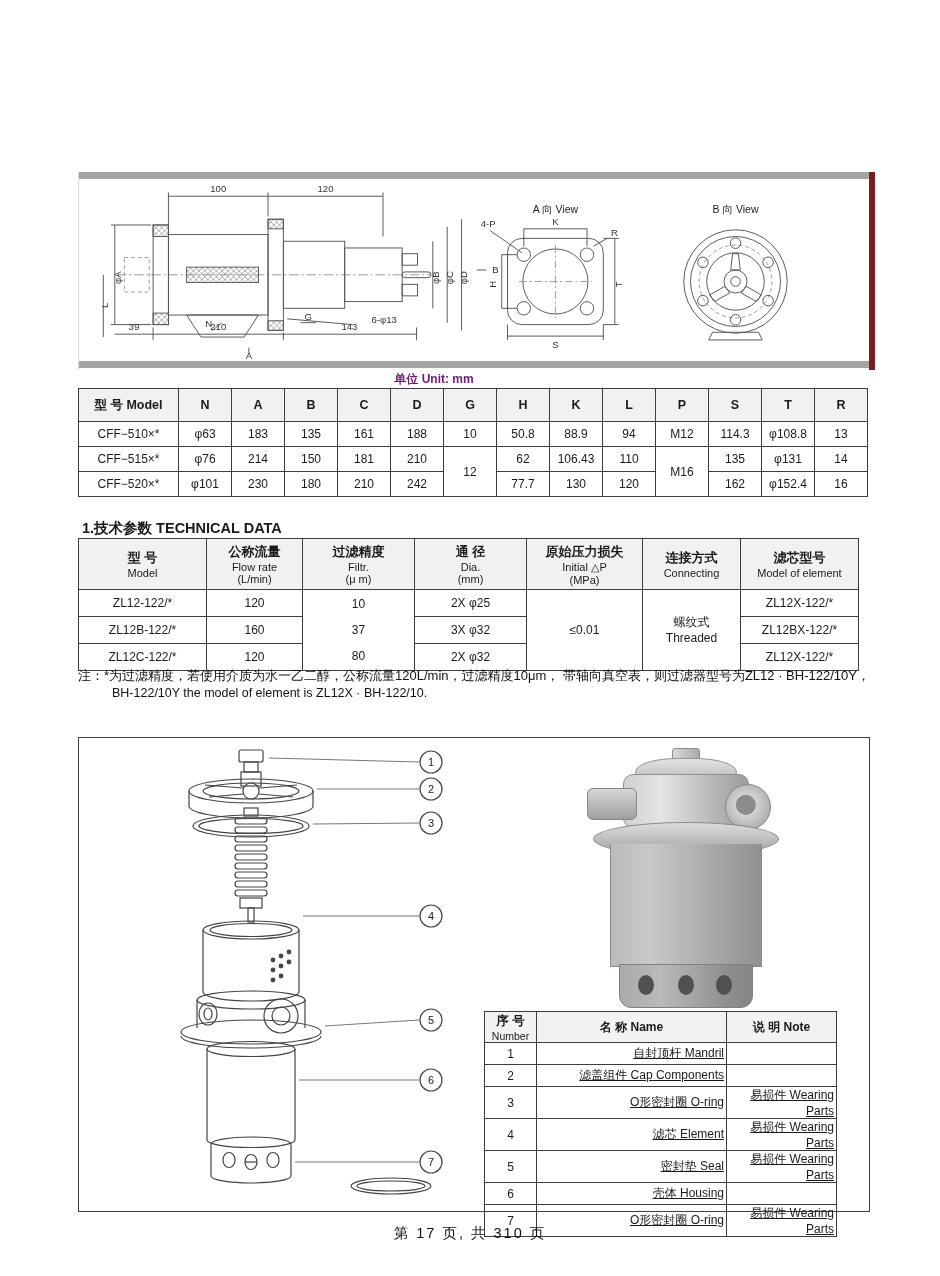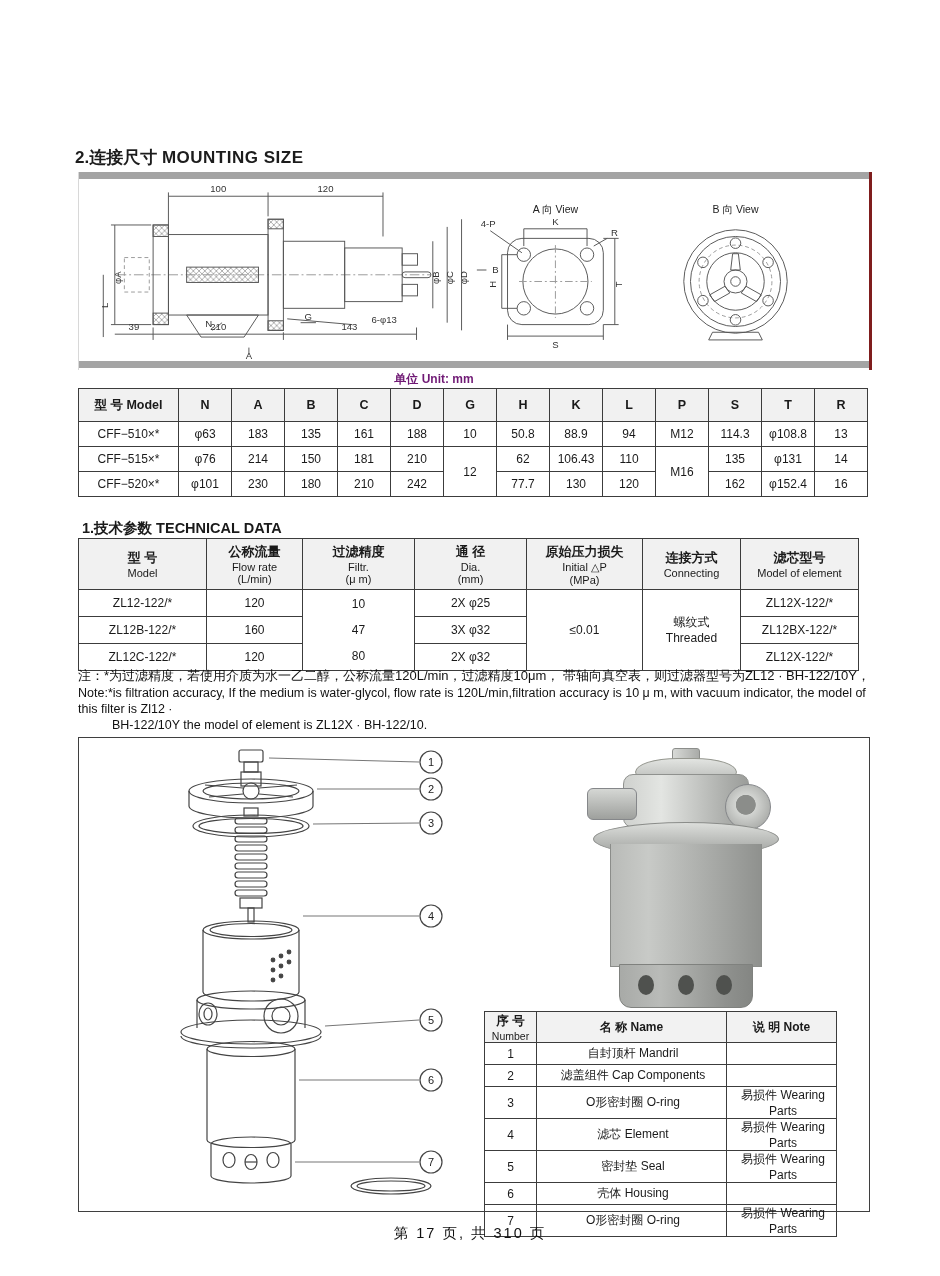--- a/index.html
+++ b/index.html
@@ -9,21 +9,21 @@
 
   
   .h-main{font-size:17px;font-weight:700;color:#1c1c1c;}
   .h-main .en{font-weight:700;letter-spacing:.5px;}
   .h-sec .zh{font-size:15px;font-weight:700;}
   .h-sec .en{font-size:11.5px;font-weight:700;letter-spacing:.2px;}
   .h-sub{font-size:14.5px;font-weight:700;}
 
   
   .panel1{left:78px;top:172px;width:790px;height:198px;background:#fff;
-          border-left:1px solid #d8d8d8;border-right:3px solid #7f1d1d;}
+          border-left:1px solid #d8d8d8;border-right:6px solid #7f1d1d;}
   .graybar{position:absolute;left:0;width:790px;height:7px;background:#a4a4a4;}
   .unit-note{left:0;top:371px;width:868px;text-align:center;font-size:12px;color:#701a75;font-weight:600;}
 
   
   table{border-collapse:collapse;table-layout:fixed;}
   th,td{border:1px solid #3c3c3c;text-align:center;vertical-align:middle;
         font-size:12px;color:#1a1a1a;padding:0 2px;overflow:hidden;}
   th{background:#f1f1f1;font-weight:600;}
 
   .t1{left:78px;top:388px;width:790px;}
@@ -48,21 +48,21 @@
 
   
   .panel2{left:78px;top:737px;width:790px;height:473px;border:1.5px solid #3f3f3f;background:#fff;}
 
   
   .t3{position:absolute;left:405px;top:273px;width:352px;}
   .t3 th{height:30px;background:#f2f2f2;}
   .t3 th .zh{font-size:12.5px;font-weight:700;}
   .t3 th .en{font-size:10.5px;font-weight:400;}
   .t3 td{height:21px;font-size:12px;}
-  .t3 td.lft{text-align:center;padding-left:5px;}
+  .t3 td.lft{text-align:right;padding-left:5px;text-decoration:underline;}
 
   
   .photo{position:absolute;left:486px;top:10px;width:240px;height:258px;}
   .photo div{position:absolute;}
   .ph-knob{left:107px;top:0;width:26px;height:14px;background:linear-gradient(90deg,#d8dad7,#a9aba8);border:1px solid #8c8e8b;border-radius:3px;}
   .ph-captop{left:70px;top:10px;width:100px;height:26px;background:linear-gradient(180deg,#e2e4e1,#b2b4b1);border:1px solid #95978f;border-radius:50%/60%;}
   .ph-capbody{left:58px;top:26px;width:124px;height:52px;background:linear-gradient(90deg,#cfd1ce,#e3e5e2 30%,#a9aba8 85%,#9b9d9a);border:1px solid #8f918e;border-radius:10px;}
   .ph-portL{left:22px;top:40px;width:48px;height:30px;background:linear-gradient(180deg,#d5d7d4,#9ea09d);border:1px solid #85878a;border-radius:6px;}
   .ph-portR{left:160px;top:36px;width:44px;height:44px;background:radial-gradient(circle at 45% 45%,#8b8d8a 28%,#d2d4d1 30%,#b0b2af 70%,#939592);border:1px solid #85878a;border-radius:50%;}
   .ph-flange{left:28px;top:74px;width:184px;height:32px;background:linear-gradient(180deg,#dcdedb,#9fa19e);border:1px solid #8b8d8a;border-radius:50%;}
@@ -75,24 +75,20 @@
   svg .view-lab{font-size:11px;fill:#222;}
   svg .callout-num{font-size:11px;fill:#222;}
 
   .footer{left:0;top:1224px;width:940px;text-align:center;font-size:14.5px;color:#111;letter-spacing:2px;}
 </style>
 </head>
 <body>
 
 <div class="page">
 
-  <div class="abs h-main" style="left:75px;top:146px;">
-    <span>2.连接尺寸</span>
-    <span class="en">MOUNTING SIZE</span>
-  </div>
 
   <div class="abs panel1">
     <div class="graybar" style="top:0;"></div>
     <div class="graybar" style="top:189px;"></div>
 
     <svg class="abs" style="left:0;top:7px;" width="790" height="182" viewBox="0 0 790 190">
       <defs>
         <pattern id="hatch" width="6" height="6" patternUnits="userSpaceOnUse">
           <path d="M0,6 L6,0 M0,0 L6,6" stroke="#8a8a8a" stroke-width="0.7"></path>
         </pattern>
@@ -339,21 +335,21 @@
       <th>
         <div class="zh">滤芯型号</div>
         <div class="en">Model of element</div>
       </th>
     </tr>
     <tr>
       <td>ZL12-122/*</td>
       <td>120</td>
       <td rowspan="3" class="stack">
         <div>10</div>
-        <div>47</div>
+        <div>37</div>
         <div>80</div>
       </td>
       <td>2X φ25</td>
       <td rowspan="3">≤0.01</td>
       <td rowspan="3" class="conn">
         <div>螺纹式</div>
         <div>Threaded</div>
       </td>
       <td>ZL12X-122/*</td>
     </tr>
@@ -367,21 +363,20 @@
       <td>ZL12C-122/*</td>
       <td>120</td>
       <td>2X φ32</td>
       <td>ZL12X-122/*</td>
     </tr>
   </tbody>
     </table>
 
   <div class="abs notes">
     <div class="zh">注：*为过滤精度，若使用介质为水一乙二醇，公称流量120L/min，过滤精度10μm， 带轴向真空表，则过滤器型号为ZL12 · BH-122/10Y，</div>
-    <div class="en">Note:*is filtration accuracy, If the medium is water-glycol, flow rate is 120L/min,filtration accuracy is 10 μ m, with vacuum indicator, the model of this filter is Zl12 ·</div>
     <div class="en en2">BH-122/10Y  the model of element is ZL12X · BH-122/10.</div>
   </div>
 
   <div class="abs panel2">
 
     <svg class="abs" style="left:22px;top:6px;" width="390" height="460" viewBox="0 0 390 460">
       <g stroke="#444" stroke-width="1.2" fill="none">
 
         <rect x="138" y="6" width="24" height="12" rx="2"></rect>
         <rect x="143" y="18" width="14" height="10"></rect>

